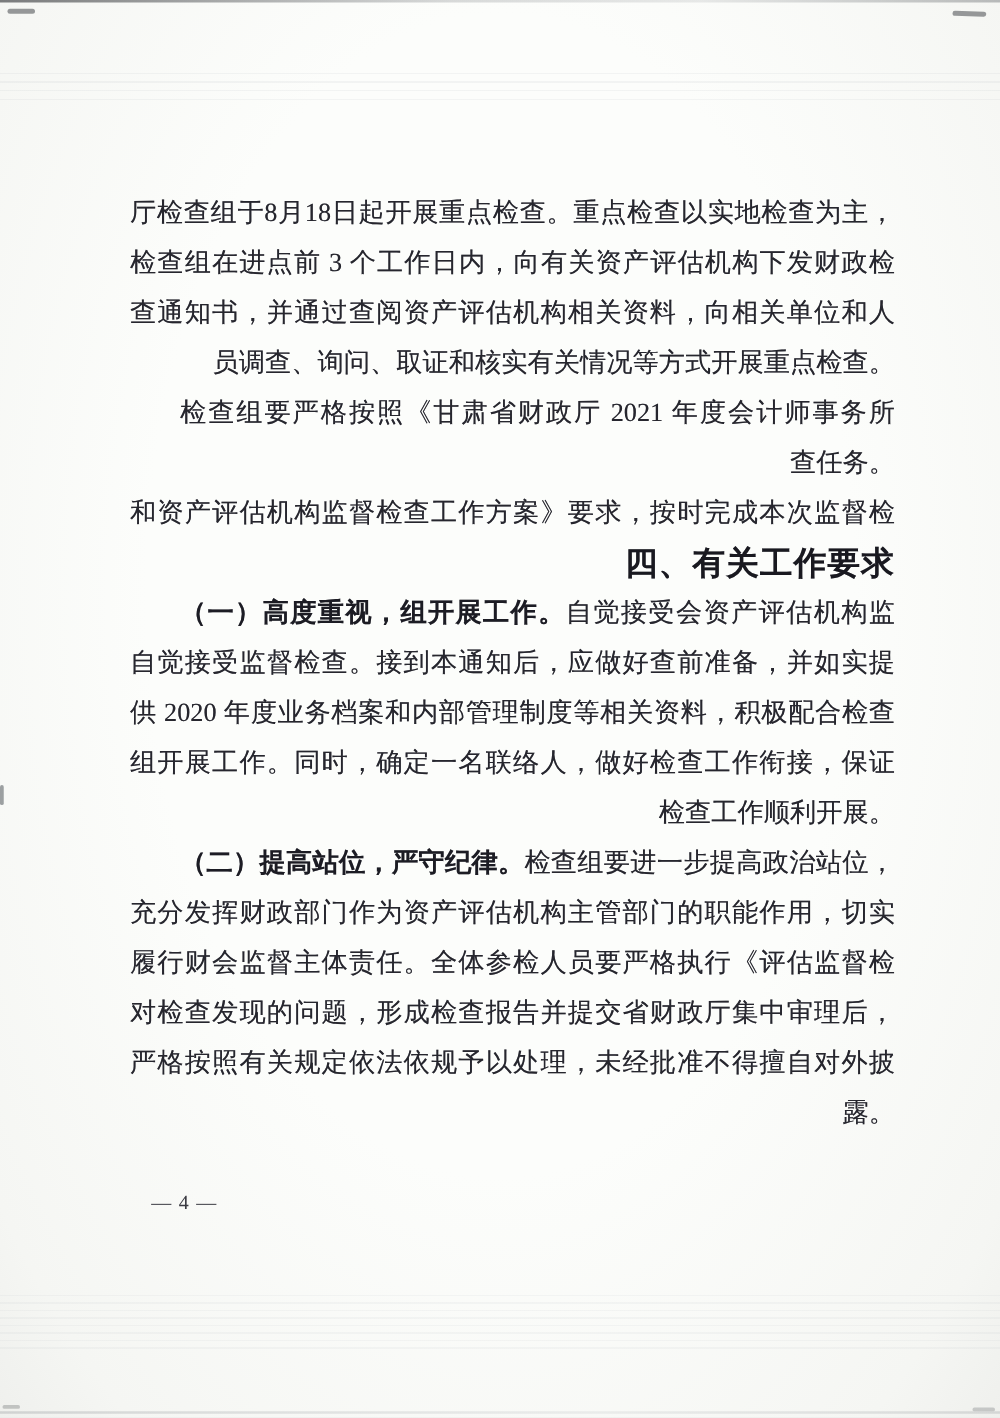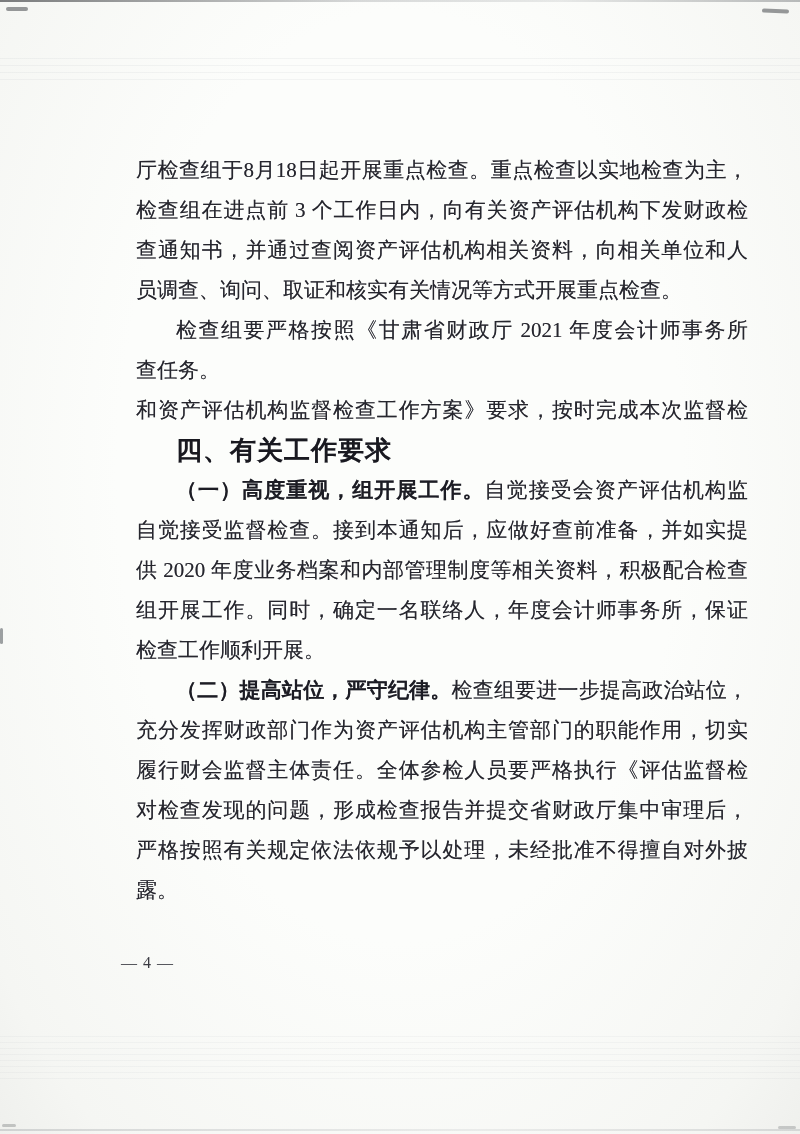--- a/index.html
+++ b/index.html
@@ -35,26 +35,25 @@
   .band-bottom-edge{
     top:1129px;height:2px;
     background:linear-gradient(to right, rgba(150,154,158,.35), rgba(170,174,178,.18) 60%, rgba(150,154,158,.3));
   }
   
   .textblock{
     position:absolute;left:104px;top:150px;width:612px;
     color:#26262e;
     font-size:21px;
     text-shadow:0 0 .5px rgba(45,45,55,.55);
-    margin-left:32px;
   }
   .line{
     height:40px;line-height:40px;
     white-space:nowrap;
-    text-align:left;
+    text-align:right;
   }
   .line.fill{
     white-space:normal;
     text-align:justify;
     text-align-last:justify;
     height:40px;overflow:hidden;
   }
   .line.indent{text-indent:40px;}
   .lead{font-weight:bold;color:#1c1c24;}
   .line.heading .lead{
@@ -88,21 +87,21 @@
     <div class="line fill"><span class="lead"></span><span>检查组在进点前 3 个工作日内，向有关资产评估机构下发财政检</span></div>
     <div class="line fill"><span class="lead"></span><span>查通知书，并通过查阅资产评估机构相关资料，向相关单位和人</span></div>
     <div class="line"><span class="lead"></span><span>员调查、询问、取证和核实有关情况等方式开展重点检查。</span></div>
     <div class="line fill indent"><span class="lead"></span><span>检查组要严格按照《甘肃省财政厅 2021 年度会计师事务所</span></div>
     <div class="line"><span class="lead"></span><span>查任务。</span></div>
     <div class="line fill"><span class="lead"></span><span>和资产评估机构监督检查工作方案》要求，按时完成本次监督检</span></div>
     <div class="line indent heading"><span class="lead">四、有关工作要求</span><span></span></div>
     <div class="line fill indent"><span class="lead">（一）高度重视，组开展工作。</span><span>自觉接受会资产评估机构监督，</span></div>
     <div class="line fill"><span class="lead"></span><span>自觉接受监督检查。接到本通知后，应做好查前准备，并如实提</span></div>
     <div class="line fill"><span class="lead"></span><span>供 2020 年度业务档案和内部管理制度等相关资料，积极配合检查</span></div>
-    <div class="line fill"><span class="lead"></span><span>组开展工作。同时，确定一名联络人，年度会计师事务所，保证</span></div>
+    <div class="line fill"><span class="lead"></span><span>组开展工作。同时，确定一名联络人，做好检查工作衔接，保证</span></div>
     <div class="line"><span class="lead"></span><span>检查工作顺利开展。</span></div>
     <div class="line fill indent"><span class="lead">（二）提高站位，严守纪律。</span><span>检查组要进一步提高政治站位，</span></div>
     <div class="line fill"><span class="lead"></span><span>充分发挥财政部门作为资产评估机构主管部门的职能作用，切实</span></div>
     <div class="line fill"><span class="lead"></span><span>履行财会监督主体责任。全体参检人员要严格执行《评估监督检</span></div>
     <div class="line fill"><span class="lead"></span><span>对检查发现的问题，形成检查报告并提交省财政厅集中审理后，</span></div>
     <div class="line fill"><span class="lead"></span><span>严格按照有关规定依法依规予以处理，未经批准不得擅自对外披</span></div>
     <div class="line"><span class="lead"></span><span>露。</span></div>
   </div>
 
   <div class="page-number">— 4 —</div>

